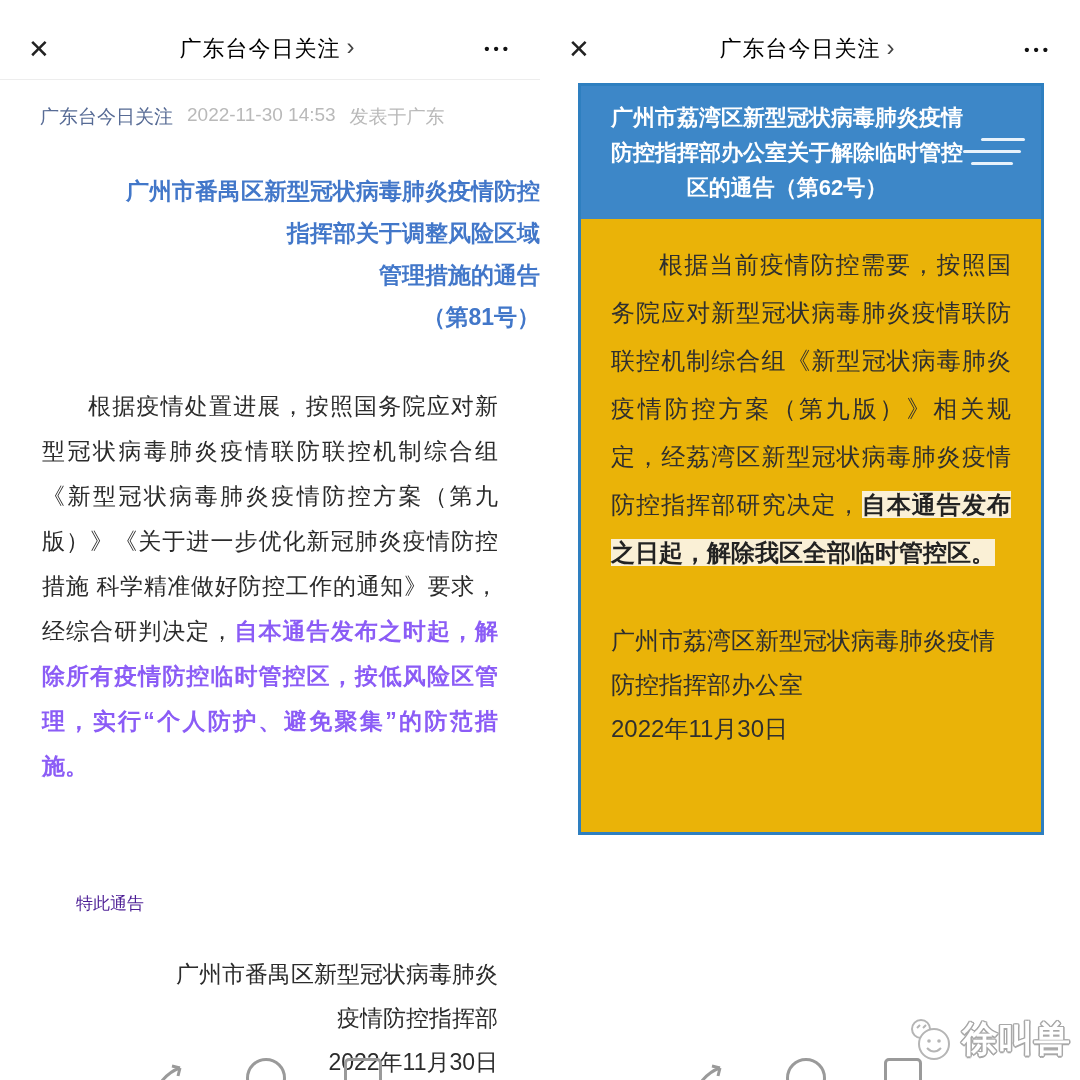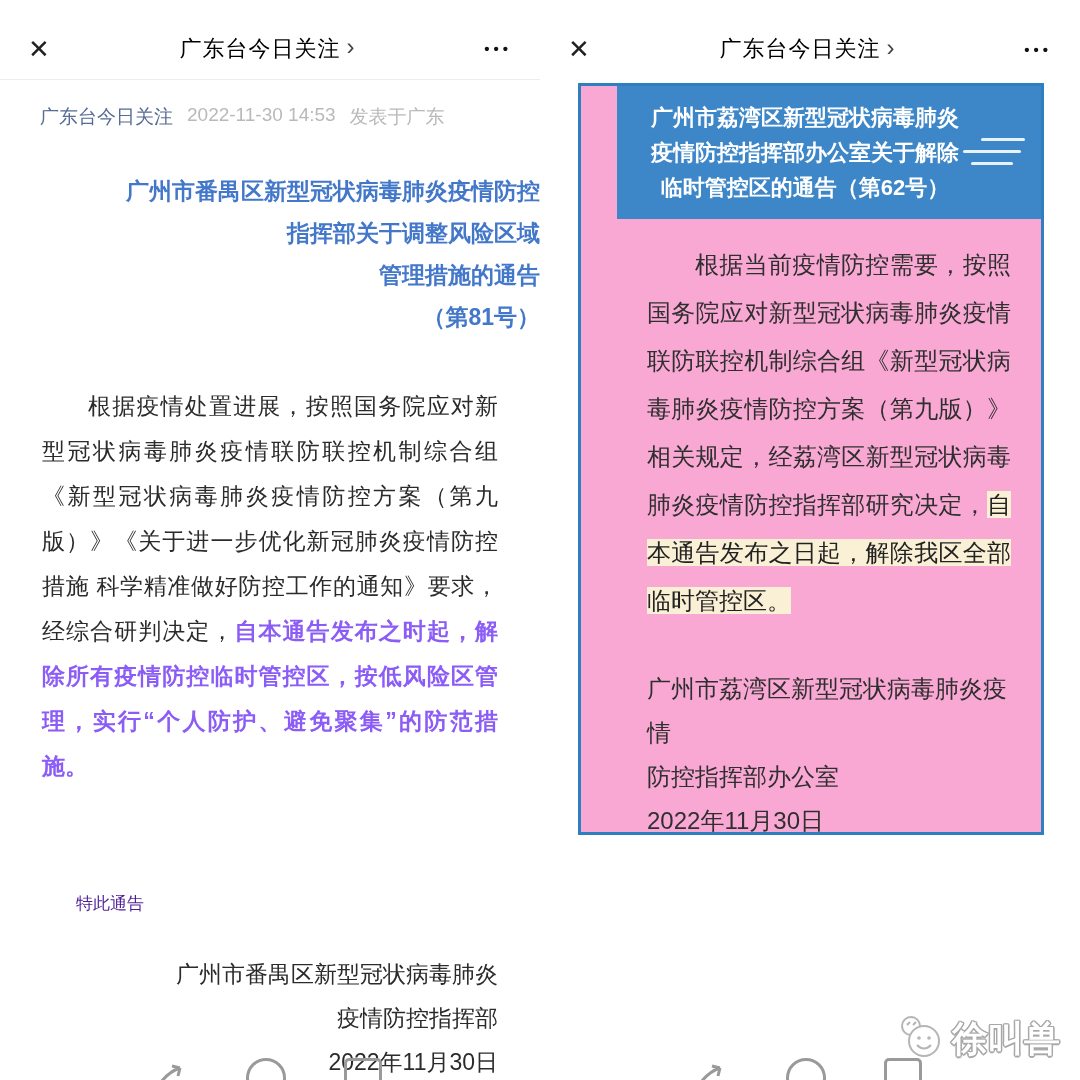--- a/index.html
+++ b/index.html
@@ -28,38 +28,38 @@
   .art-body { margin:46px 42px 0 42px; font-size:23px; line-height:45px; color:#2b2b2b;
               text-align:justify; text-indent:2em; }
   .art-body .em { color:#8b5cf6; font-weight:700; }
 
   .closing { margin:92px 42px 0 42px; font-size:17px; line-height:45px; text-indent:2em; color:#4c1d95; }
 
   .sig { margin:26px 42px 0 42px; text-align:right; font-size:23px; line-height:44px; color:#2b2b2b; }
 
   
   .notice-box { position:absolute; left:38px; top:83px; width:466px; height:752px;
-                border:3px solid #2e7fc0; background:#f9a8d4;padding-left:36px; }
+                border:3px solid #2e7fc0; background:#eab308; }
   .banner { position:relative; background:#3d87c8; color:#ffffff; font-weight:700;
             font-size:22px; line-height:35px; text-align:center;
             padding:14px 78px 14px 30px; min-height:133px; }
   .hamburger { position:absolute; right:16px; top:52px; width:62px; }
   .hamburger i { display:block; height:3px; background:#e8f2fb; border-radius:2px; margin-bottom:9px; }
   .hamburger i:nth-child(1){ width:44px; margin-left:18px; }
   .hamburger i:nth-child(2){ width:58px; margin-left:0; }
   .hamburger i:nth-child(3){ width:42px; margin-left:8px; }
 
   .box-body { padding:22px 30px 0 30px; font-size:24px; line-height:48px; color:#2f2f2f; text-align:justify; }
   .box-body p { text-indent:2em; }
   .box-body p + p { margin-top:34px; }
-  .box-body .hl { background:#faf0d6; font-weight:400; color:#222; }
+  .box-body .hl { background:#faf0d6; font-weight:700; color:#222; }
   .box-sig { margin-top:42px; text-align:left; font-size:24px; line-height:44px; color:#2f2f2f; }
 
   
-  .watermark { position:absolute; right:20px; bottom:16px; display:flex; align-items:flex-start; gap:4px; z-index:5; }
+  .watermark { position:absolute; right:10px; bottom:16px; display:flex; align-items:flex-end; gap:4px; z-index:5; }
   .watermark .wm-text { font-size:36px; font-weight:700; color:#ffffff;
       text-shadow:-1.5px 0 #a8a8a8, 1.5px 0 #a8a8a8, 0 -1.5px #a8a8a8, 0 1.5px #a8a8a8,
                   -1px -1px #a8a8a8, 1px 1px #a8a8a8, -1px 1px #a8a8a8, 1px -1px #a8a8a8; }
 
   
   .toolbar-frag { position:absolute; left:0; bottom:-24px; width:100%; height:46px; }
   .frag { position:absolute; }
   .frag.circle { left:246px; width:40px; height:40px; border:3px solid #9a9a9a; border-radius:50%; }
   .frag.square { left:344px; width:38px; height:40px; border:3px solid #9a9a9a; border-radius:5px; }
 </style>

